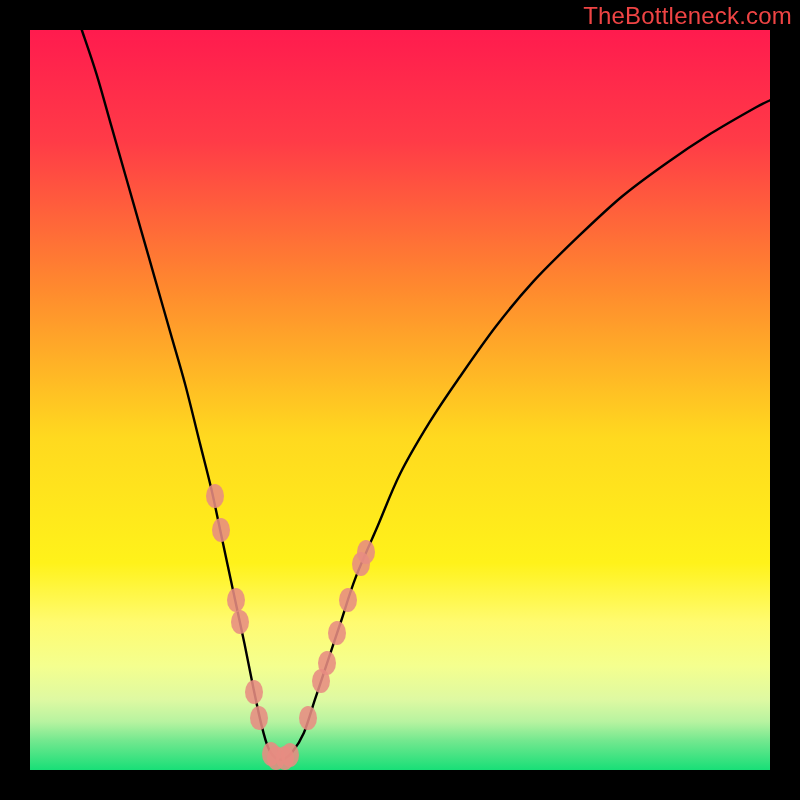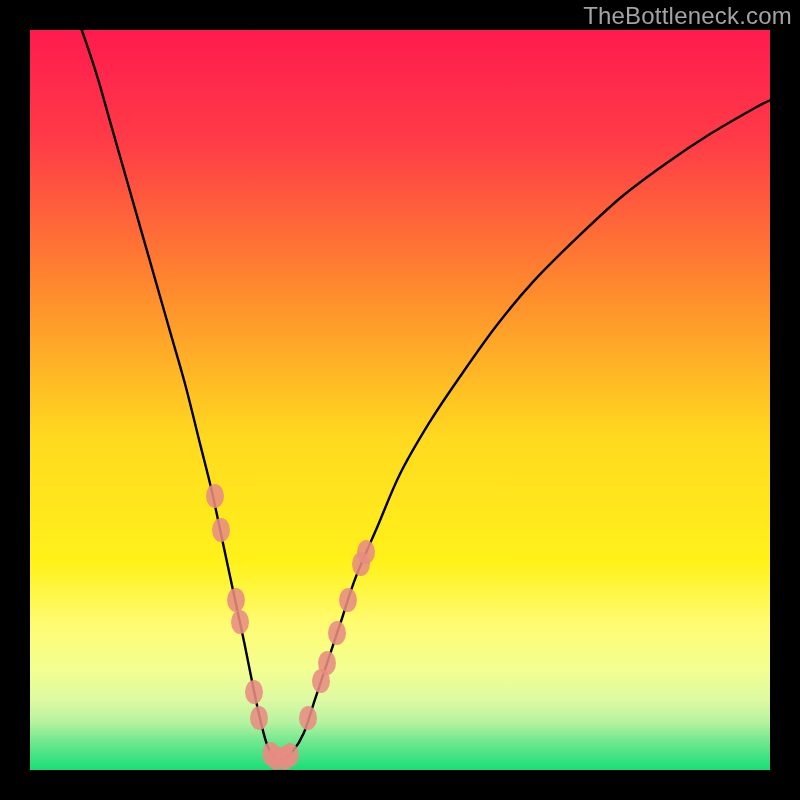--- a/index.html
+++ b/index.html
@@ -93,13 +93,13 @@
         <div class="marker" style="left: 297.48px; top: 632.7px; background: rgba(231, 140, 130, 0.88);"></div>
         <div class="marker" style="left: 307.1px; top: 603.1px; background: rgba(231, 140, 130, 0.88);"></div>
         <div class="marker" style="left: 318.2px; top: 569.8px; background: rgba(231, 140, 130, 0.88);"></div>
         <div class="marker" style="left: 330.78px; top: 534.28px; background: rgba(231, 140, 130, 0.88);"></div>
         <div class="marker" style="left: 335.96px; top: 521.7px; background: rgba(231, 140, 130, 0.88);"></div>
       </div>
 
   </div>
 </div>
 
-<div class="watermark" style="color: #a3a3a3; font-size: 24px; right: 8px; top: 2px;">TheBottleneck.com</div>
+<div class="watermark" style="color: #ef4444; font-size: 24px; right: 8px; top: 2px;">TheBottleneck.com</div>
 
 </body></html>

